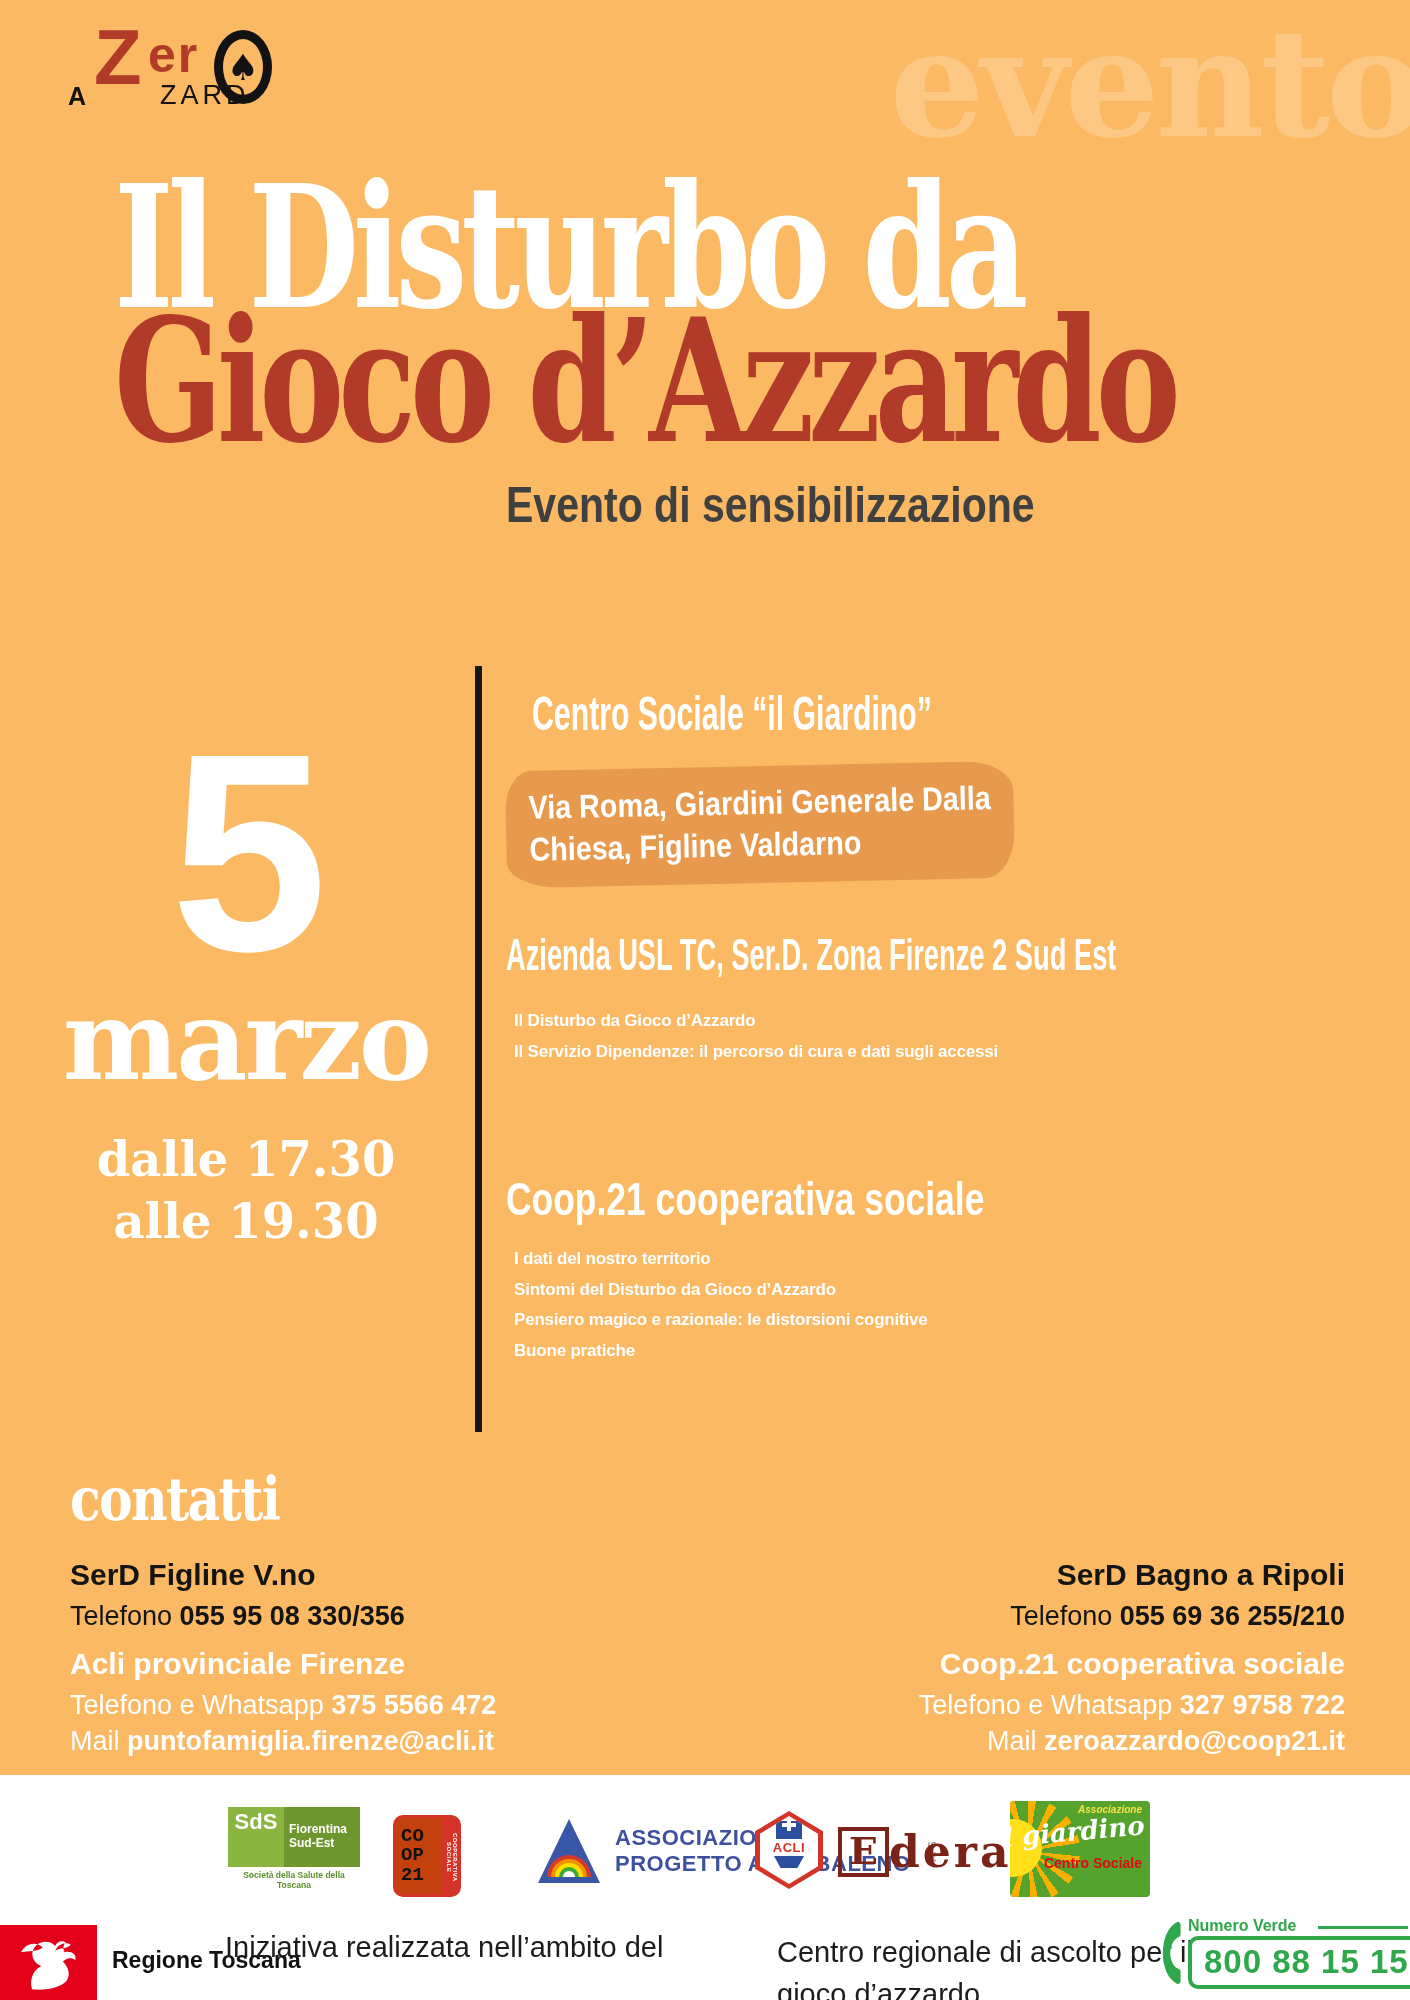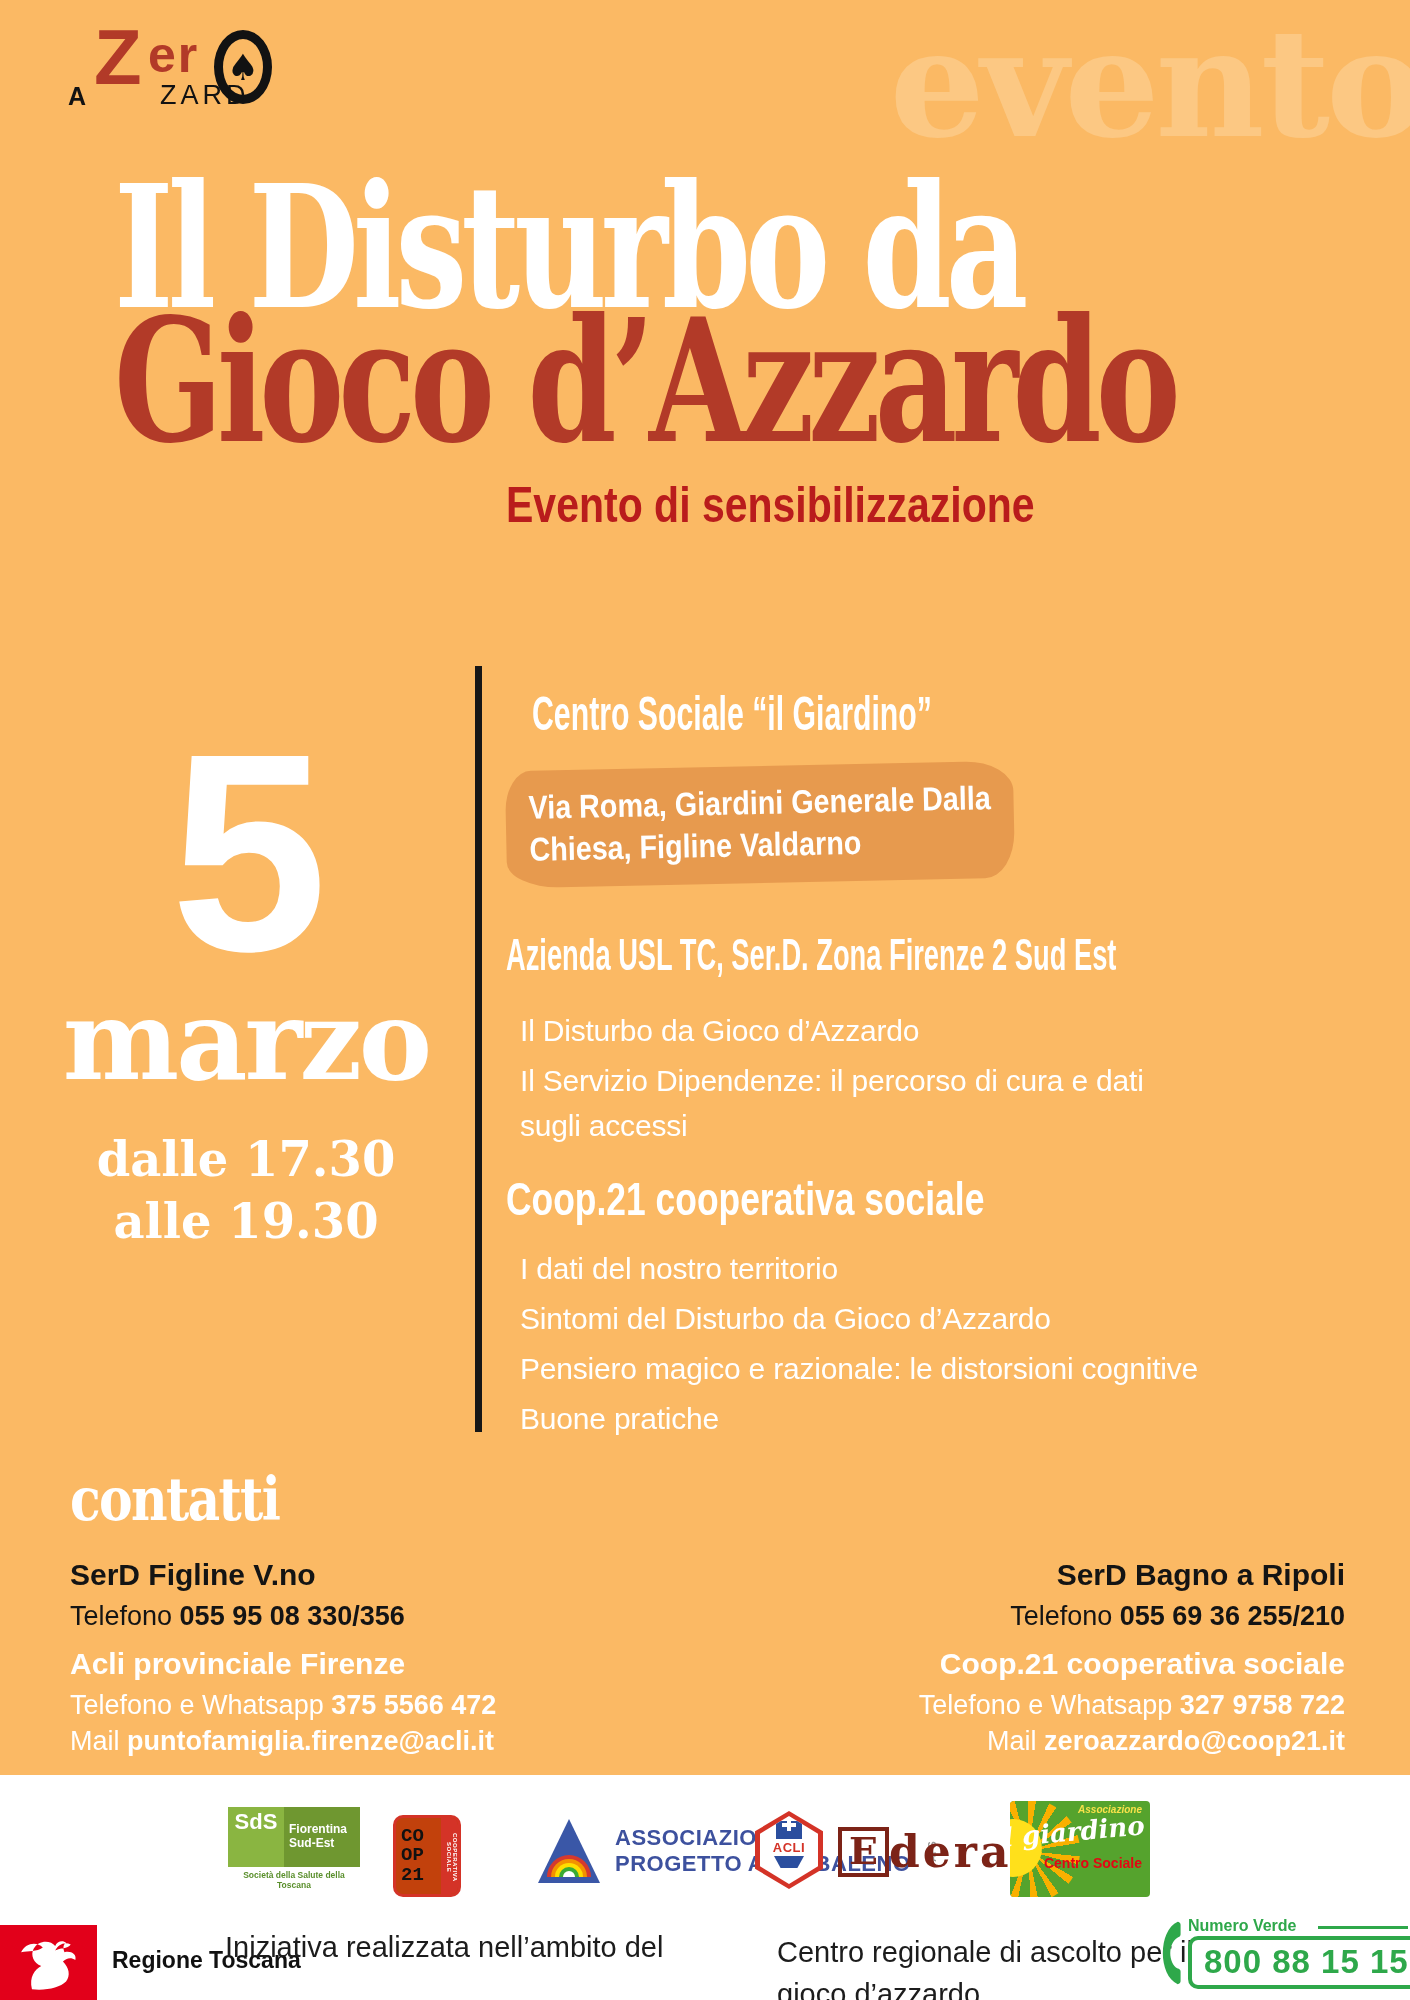--- a/index.html
+++ b/index.html
@@ -21,21 +21,21 @@
   
   .watermark{position:absolute;right:-12px;top:8px;font-family:"DejaVu Serif",serif;font-weight:700;
         font-size:150px;color:#FCC883;letter-spacing:-4px;line-height:1;}
 
   
   .title-line{position:absolute;left:114px;font-family:"DejaVu Serif",serif;font-weight:700;
         font-size:170px;line-height:1;white-space:nowrap;color:#fff;}
   .title-line .sx{letter-spacing:-8px;transform:scaleX(.75);}
   .title-1{top:162px;}
   .title-2{top:296px;color:#B23A28;}
-  .subtitle{position:absolute;left:506px;top:476px;font-weight:700;font-size:50px;color:#b91c1c;}
+  .subtitle{position:absolute;left:506px;top:476px;font-weight:700;font-size:50px;color:#404040;}
   .subtitle .sx{transform:scaleX(.82);}
 
   
   .date-block{position:absolute;left:0;top:726px;width:492px;text-align:center;color:#fff;}
   .date-day{font-size:282px;font-weight:800;line-height:.9;letter-spacing:-6px;}
   .date-month{font-family:"DejaVu Serif",serif;font-weight:700;font-size:110px;line-height:1;
         margin-top:6px;letter-spacing:-3px;}
   .date-times{margin-top:32px;font-family:"DejaVu Serif",serif;font-weight:700;font-size:48px;line-height:1.3;}
 
   
@@ -47,21 +47,21 @@
   .venue .sx{transform:scaleX(.63);}
   .chip{position:absolute;left:0;top:86px;width:462px;padding:16px 23px 18px 23px;background:#E79A4E;
         border-radius:26px 48px 30px 52px / 40px 30px 46px 26px;transform:rotate(-1.2deg);}
   .chip-line{font-weight:700;font-size:33px;line-height:1.26;white-space:nowrap;}
   .chip-line .sx{transform:scaleX(.87);}
   .p-head{position:absolute;left:0;font-weight:700;white-space:nowrap;}
   .p-head-1{top:250px;font-size:44px;}
   .p-head-1 .sx{transform:scaleX(.62);}
   .p-head-2{top:492px;font-size:46px;}
   .p-head-2 .sx{transform:scaleX(.77);}
-  .p-list{position:absolute;left:14px;font-weight:400;font-size:30px;line-height:1.5;letter-spacing:-.2px;}
+  .p-list{position:absolute;left:8px;font-weight:700;font-size:17px;line-height:1.5;letter-spacing:-.2px;}
   .p-list-1{top:328px;width:665px;}
   .p-list-2{top:566px;width:690px;}
   .p-item{margin-bottom:5px;}
 
   
   .contacts-heading{position:absolute;left:70px;top:1464px;font-family:"DejaVu Serif",serif;font-weight:700;
         font-size:60px;color:#fff;white-space:nowrap;}
   .contacts-heading .sx{letter-spacing:-2px;transform:scaleX(.84);}
   .contact{position:absolute;width:640px;line-height:1.25;}
   .contact.right{text-align:right;}

